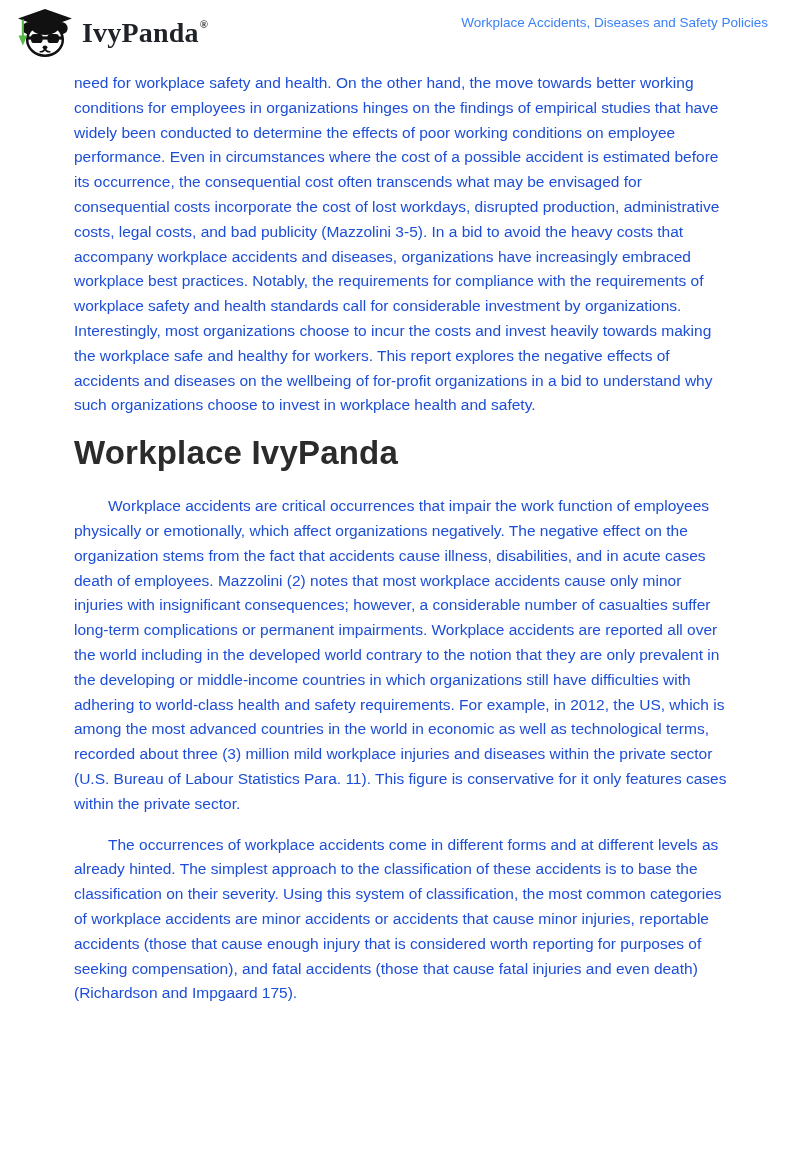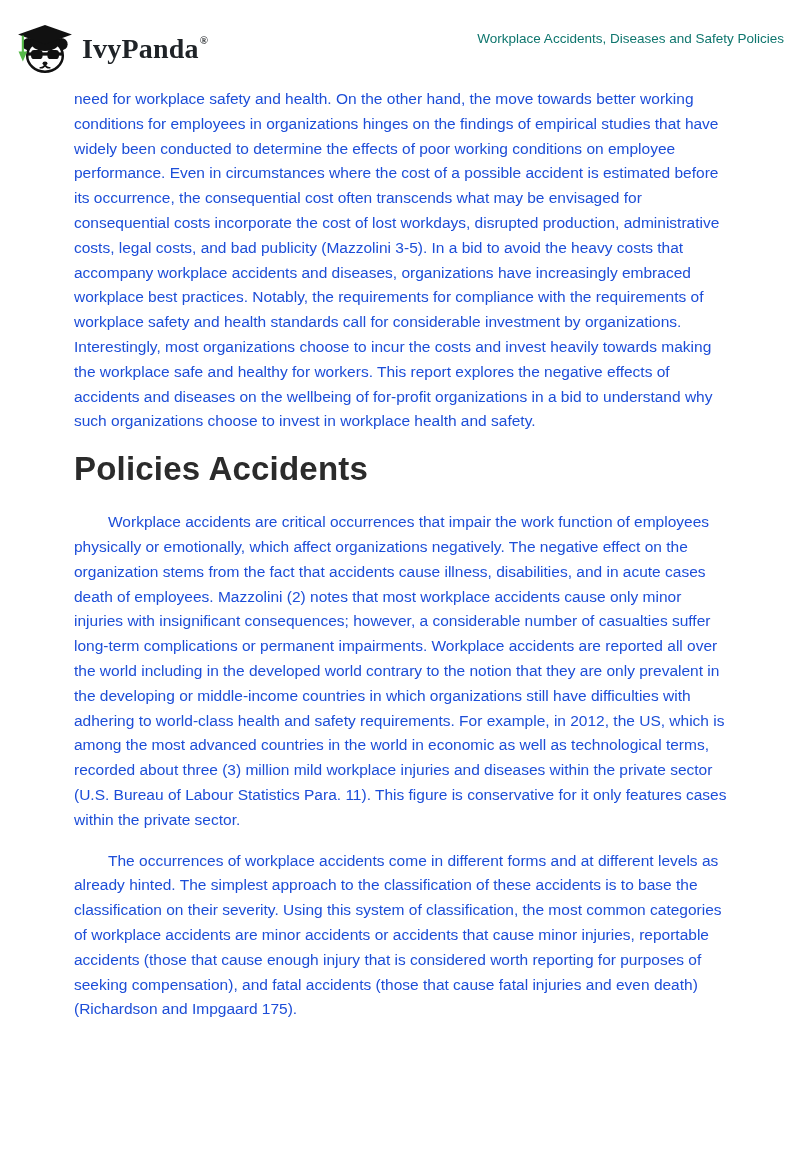--- a/index.html
+++ b/index.html
@@ -7,21 +7,20 @@
     width: 800px; height: 1160px;
     background: #ffffff;
     font-family: "Liberation Sans", sans-serif;
     -webkit-font-smoothing: antialiased;
   }
   .page {
     position: relative;
     width: 800px; height: 1080px;
     background: #ffffff;
     overflow: hidden;
-    margin-top: 16px;
   }
   
   .header {
     position: absolute; top: 0; left: 0; right: 0; height: 64px;
   }
   .logo {
     position: absolute; left: 16px; top: 7px;
     display: flex; align-items: center;
     cursor: pointer;
   }
@@ -36,23 +35,23 @@
   }
   .reg {
     font-family: "Liberation Serif", serif;
     font-weight: bold;
     font-size: 11px;
     color: #1f2327;
     vertical-align: super;
     position: relative; top: -9px; left: 1px;
   }
   .doc-title {
-    position: absolute; right: 16px; top: 15px;
+    position: absolute; right: 32px; top: 15px;
     font-size: 13.5px;
-    color: #0f766e;
+    color: #3b82f6;
     white-space: nowrap;
     text-align: right;
   }
   
   .article {
     position: absolute; left: 74px; top: 71px; width: 654px;
   }
   .para {
     font-size: 15.5px;
     line-height: 24.8px;
@@ -110,21 +109,21 @@
         <polygon points="7,40 2.5,29.5 11.5,29.5" fill="#55b948"></polygon>
       </svg>
       <span class="logo-text">IvyPanda</span>
         <span class="reg">®</span>
     </div>
     <div class="doc-title">Workplace Accidents, Diseases and Safety Policies</div>
   </header>
 
   <main class="article">
     <p class="para">need for workplace safety and health. On the other hand, the move towards better working conditions for employees in organizations hinges on the findings of empirical studies that have widely been conducted to determine the effects of poor working conditions on employee performance. Even in circumstances where the cost of a possible accident is estimated before its occurrence, the consequential cost often transcends what may be envisaged for consequential costs incorporate the cost of lost workdays, disrupted production, administrative costs, legal costs, and bad publicity (Mazzolini 3-5). In a bid to avoid the heavy costs that accompany workplace accidents and diseases, organizations have increasingly embraced workplace best practices. Notably, the requirements for compliance with the requirements of workplace safety and health standards call for considerable investment by organizations. Interestingly, most organizations choose to incur the costs and invest heavily towards making the workplace safe and healthy for workers. This report explores the negative effects of accidents and diseases on the wellbeing of for-profit organizations in a bid to understand why such organizations choose to invest in workplace health and safety.</p>
-    <h1 class="section-heading">Policies Accidents</h1>
+    <h1 class="section-heading">Workplace IvyPanda</h1>
     <p class="para indent">Workplace accidents are critical occurrences that impair the work function of employees physically or emotionally, which affect organizations negatively. The negative effect on the organization stems from the fact that accidents cause illness, disabilities, and in acute cases death of employees. Mazzolini (2) notes that most workplace accidents cause only minor injuries with insignificant consequences; however, a considerable number of casualties suffer long-term complications or permanent impairments. Workplace accidents are reported all over the world including in the developed world contrary to the notion that they are only prevalent in the developing or middle-income countries in which organizations still have difficulties with adhering to world-class health and safety requirements. For example, in 2012, the US, which is among the most advanced countries in the world in economic as well as technological terms, recorded about three (3) million mild workplace injuries and diseases within the private sector (U.S. Bureau of Labour Statistics Para. 11). This figure is conservative for it only features cases within the private sector.</p>
     <p class="para indent">The occurrences of workplace accidents come in different forms and at different levels as already hinted. The simplest approach to the classification of these accidents is to base the classification on their severity. Using this system of classification, the most common categories of workplace accidents are minor accidents or accidents that cause minor injuries, reportable accidents (those that cause enough injury that is considered worth reporting for purposes of seeking compensation), and fatal accidents (those that cause fatal injuries and even death) (Richardson and Impgaard 175).</p>
   </main>
 
   <footer class="footer">
     <span class="source-url">https://ivypanda.com/essays/workplace-accidents-diseases-and-safety-policies/</span>
   </footer>
 
 </div>
 

